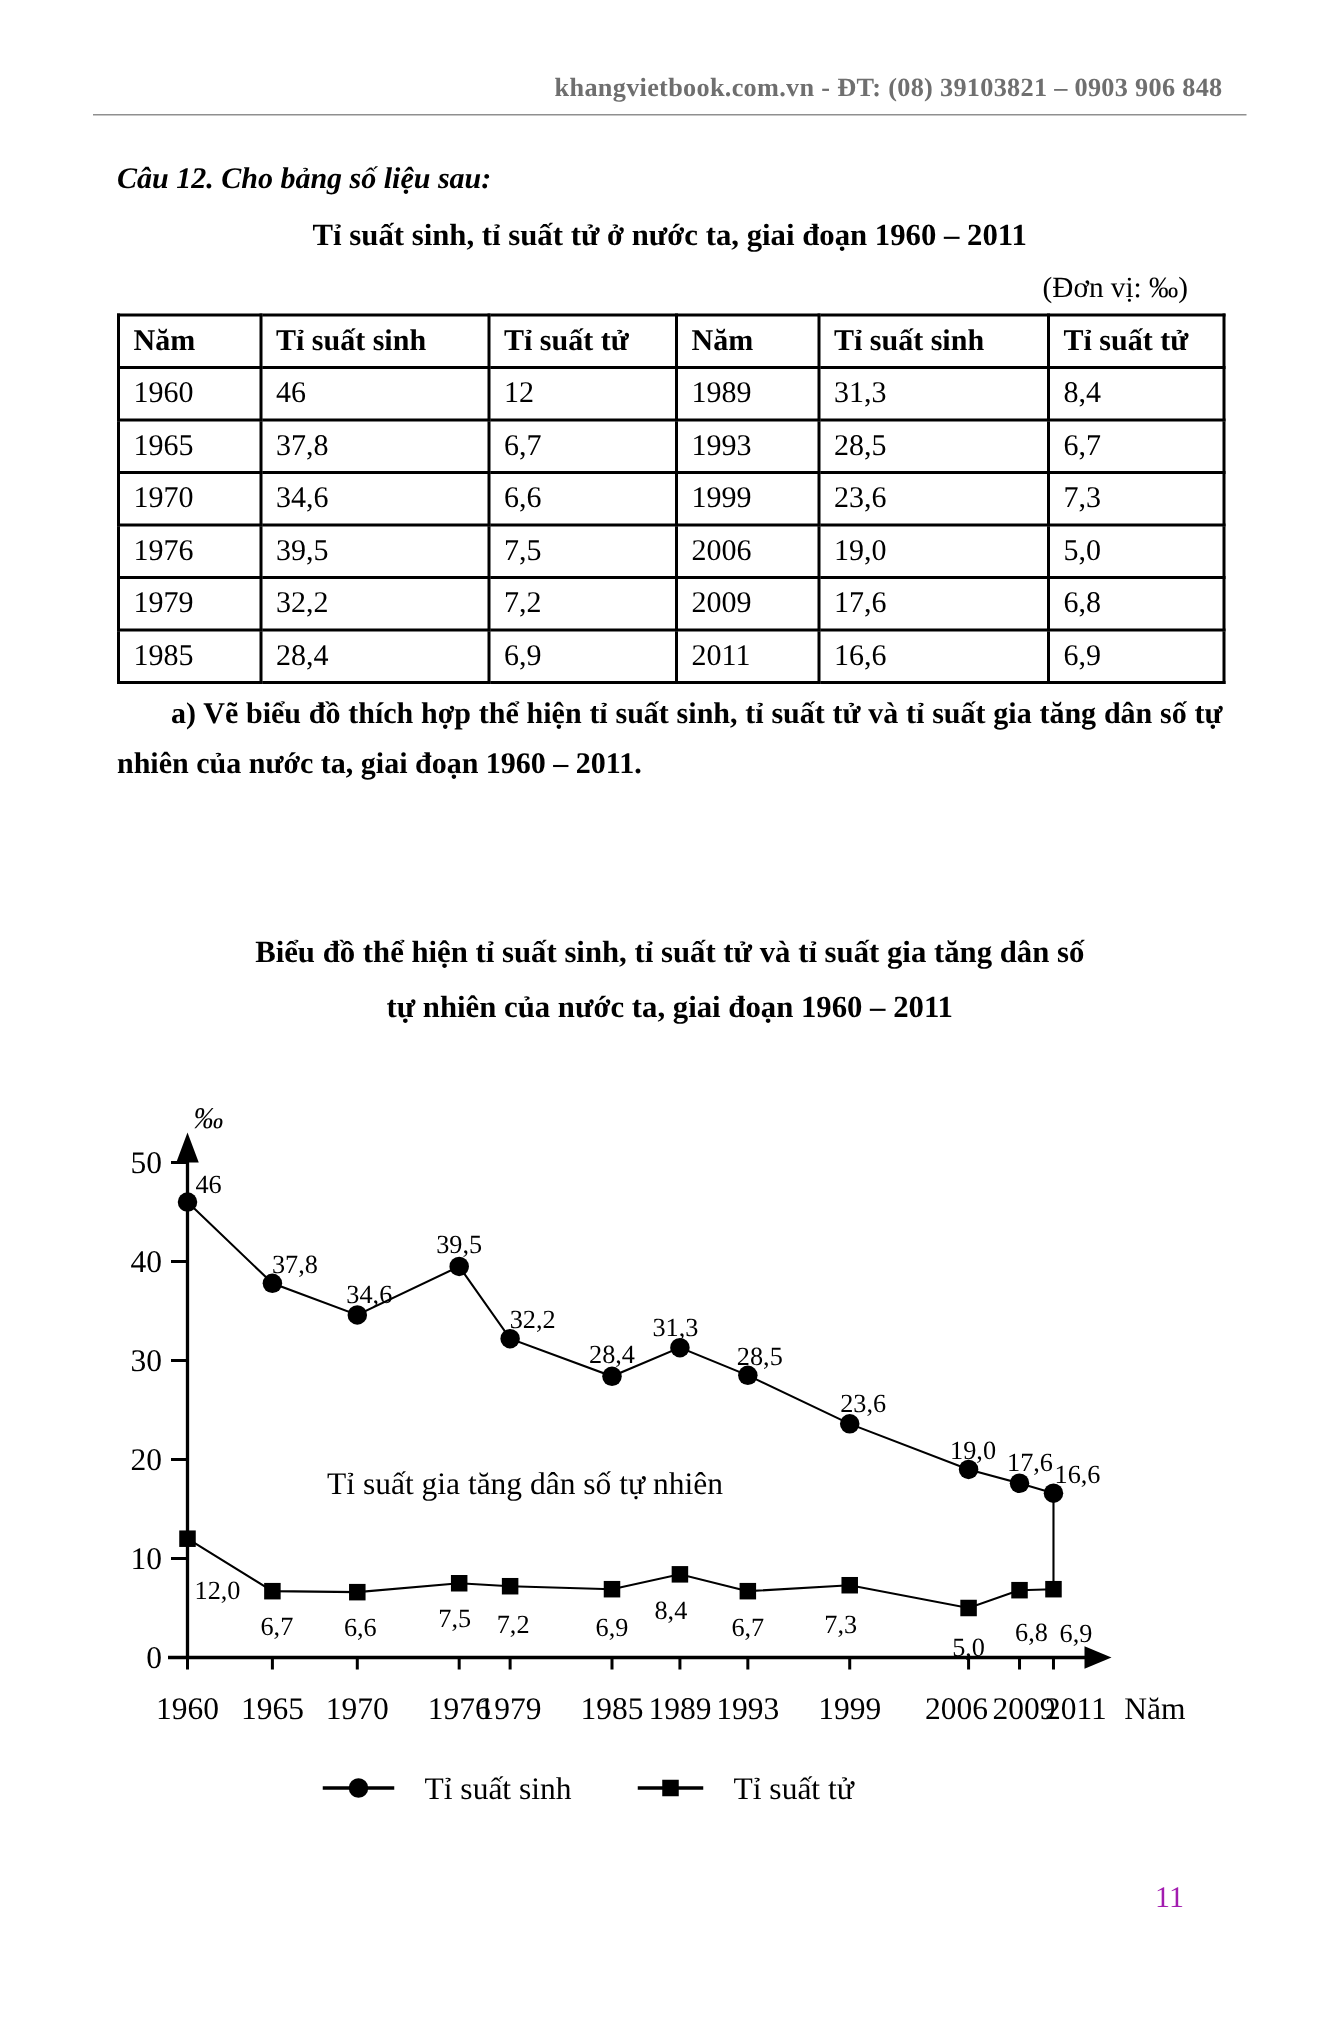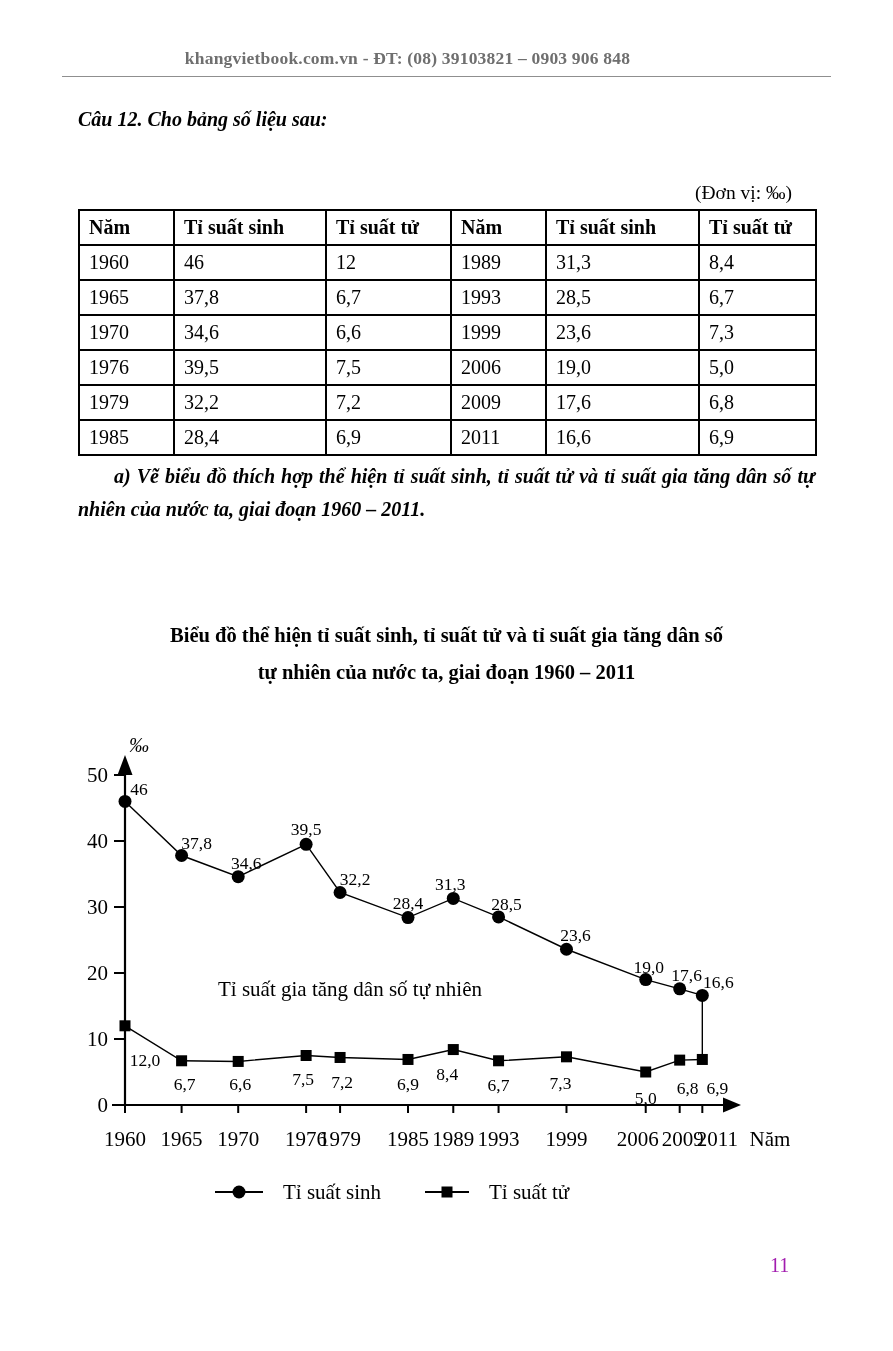--- a/index.html
+++ b/index.html
@@ -7,21 +7,21 @@
     position:relative;
     width:893px;height:1351px;
     background:#ffffff;
     font-family:"Liberation Serif","DejaVu Serif",serif;
     color:#000;
     overflow:hidden;
   }
   .abs{position:absolute;}
   .header-text{
     left:0;top:48px;width:815px;
-    text-align:center;
+    text-align:right;
     font-size:17.5px;font-weight:bold;
     color:#6f6f6f;
     letter-spacing:0.2px;
   }
   .header-rule{
     left:62px;top:76px;width:769px;height:0;
     border-top:1.6px solid #8f8f8f;
   }
   .question-line{
     left:78px;top:108px;width:760px;
@@ -47,21 +47,21 @@
     border:2px solid #000;
     height:33px;
     padding:0 0 0 9px;
     text-align:left;vertical-align:middle;
     font-weight:normal;
     overflow:hidden;white-space:nowrap;
   }
   table.data-table th{font-weight:bold;}
   .part-a{
     left:78px;top:460px;width:737px;
-    font-size:20px;font-weight:bold;font-style:italic;
+    font-size:20px;font-weight:bold;
     line-height:33px;text-align:justify;text-indent:36px;
   }
   .part-b{
     left:78px;top:529px;width:737px;
     font-size:20px;font-weight:bold;font-style:italic;
     text-indent:36px;
   }
   .hint-heading{
     left:78px;top:562px;width:737px;
     text-align:center;font-size:20px;font-weight:bold;font-style:italic;
@@ -96,20 +96,21 @@
 
 <div class="page">
 
   <div class="abs header-text">
     <span>khangvietbook.com.vn - ĐT: (08) 39103821 – 0903 906 848</span>
   </div>
   <div class="abs header-rule"></div>
 
   <div class="abs question-line"><span class="q-num">Câu 12.</span>&nbsp;<span class="q-intro">Cho bảng số liệu sau:</span></div>
 
+  <div class="abs table-title">Tỉ suất sinh, tỉ suất tử ở nước ta, giai đoạn 1960 – 2011</div>
 
   <div class="abs unit-note">(Đơn vị: ‰)</div>
 
   <table class="data-table" id="data-table">
     <colgroup>
       <col style="width:95px">
         <col style="width:152px">
         <col style="width:125px">
       <col style="width:95px">
         <col style="width:153px">

